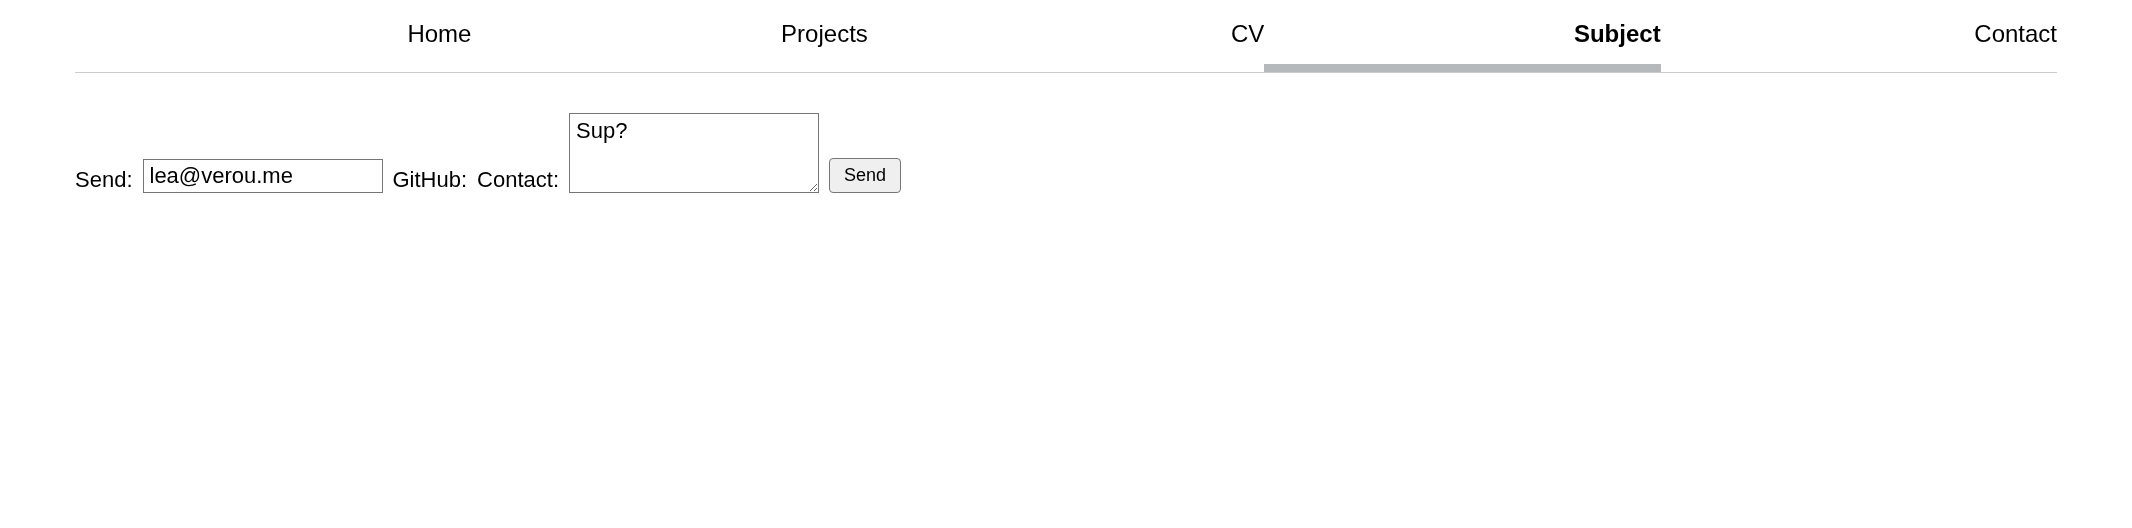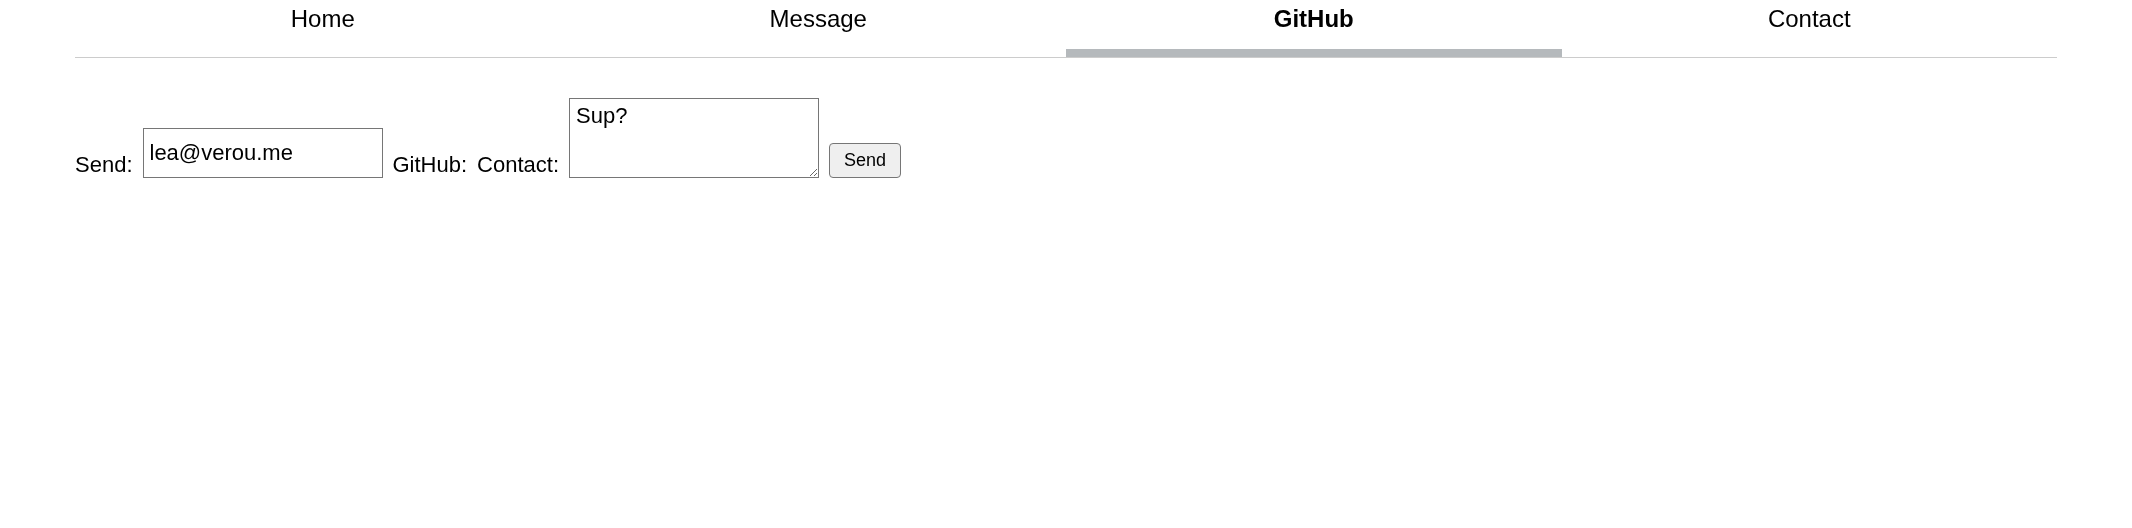--- a/index.html
+++ b/index.html
@@ -15,23 +15,23 @@
     .nav {
       display: flex;
       justify-content: space-around;
       align-items: center;
       border-bottom: 1px solid #ccc;
       padding: 0;
       margin: 0 75px;
     }
     .nav-item {
       flex: 1;
-      text-align: center;
+      text-align: right;
       font-size: 24px;
-      padding: 5px 0 24px 0;
+      padding: 20px 0 24px 0;
       cursor: pointer;
       position: relative;
     }
     .nav-item.active {
       font-weight: 700;
     }
     .nav-item.active::after {
       content: "";
       position: absolute;
       left: 0;
@@ -56,21 +56,21 @@
       font-size: 22px;
     }
     .form-row label {
       white-space: nowrap;
     }
     input[type="text"], input[type="email"] {
       font-family: inherit;
       font-size: 22px;
       padding: 4px 6px;
       border: 1px solid #767676;
-      height: 50px;
+      height: 34px;
       width: 240px;
       margin-top: 7px;
     }
     textarea {
       font-family: inherit;
       font-size: 22px;
       padding: 4px 6px;
       border: 1px solid #767676;
       width: 250px;
       height: 80px;
@@ -85,22 +85,23 @@
       border-radius: 4px;
       background: #efefef;
       cursor: pointer;
     }
   </style>
 </head>
 <body>
 
 <nav class="nav">
   <div class="nav-item">Home</div>
-  <div class="nav-item">Message</div>
-  <div class="nav-item active">GitHub</div>
+  <div class="nav-item">Projects</div>
+  <div class="nav-item">CV</div>
+  <div class="nav-item active">Subject</div>
   <div class="nav-item">Contact</div>
 </nav>
 
 <div class="content">
 
   <form class="form-row">
     <label>Send:</label>
     <input type="email" value="lea@verou.me" style="">
 
     <label>GitHub:</label>

